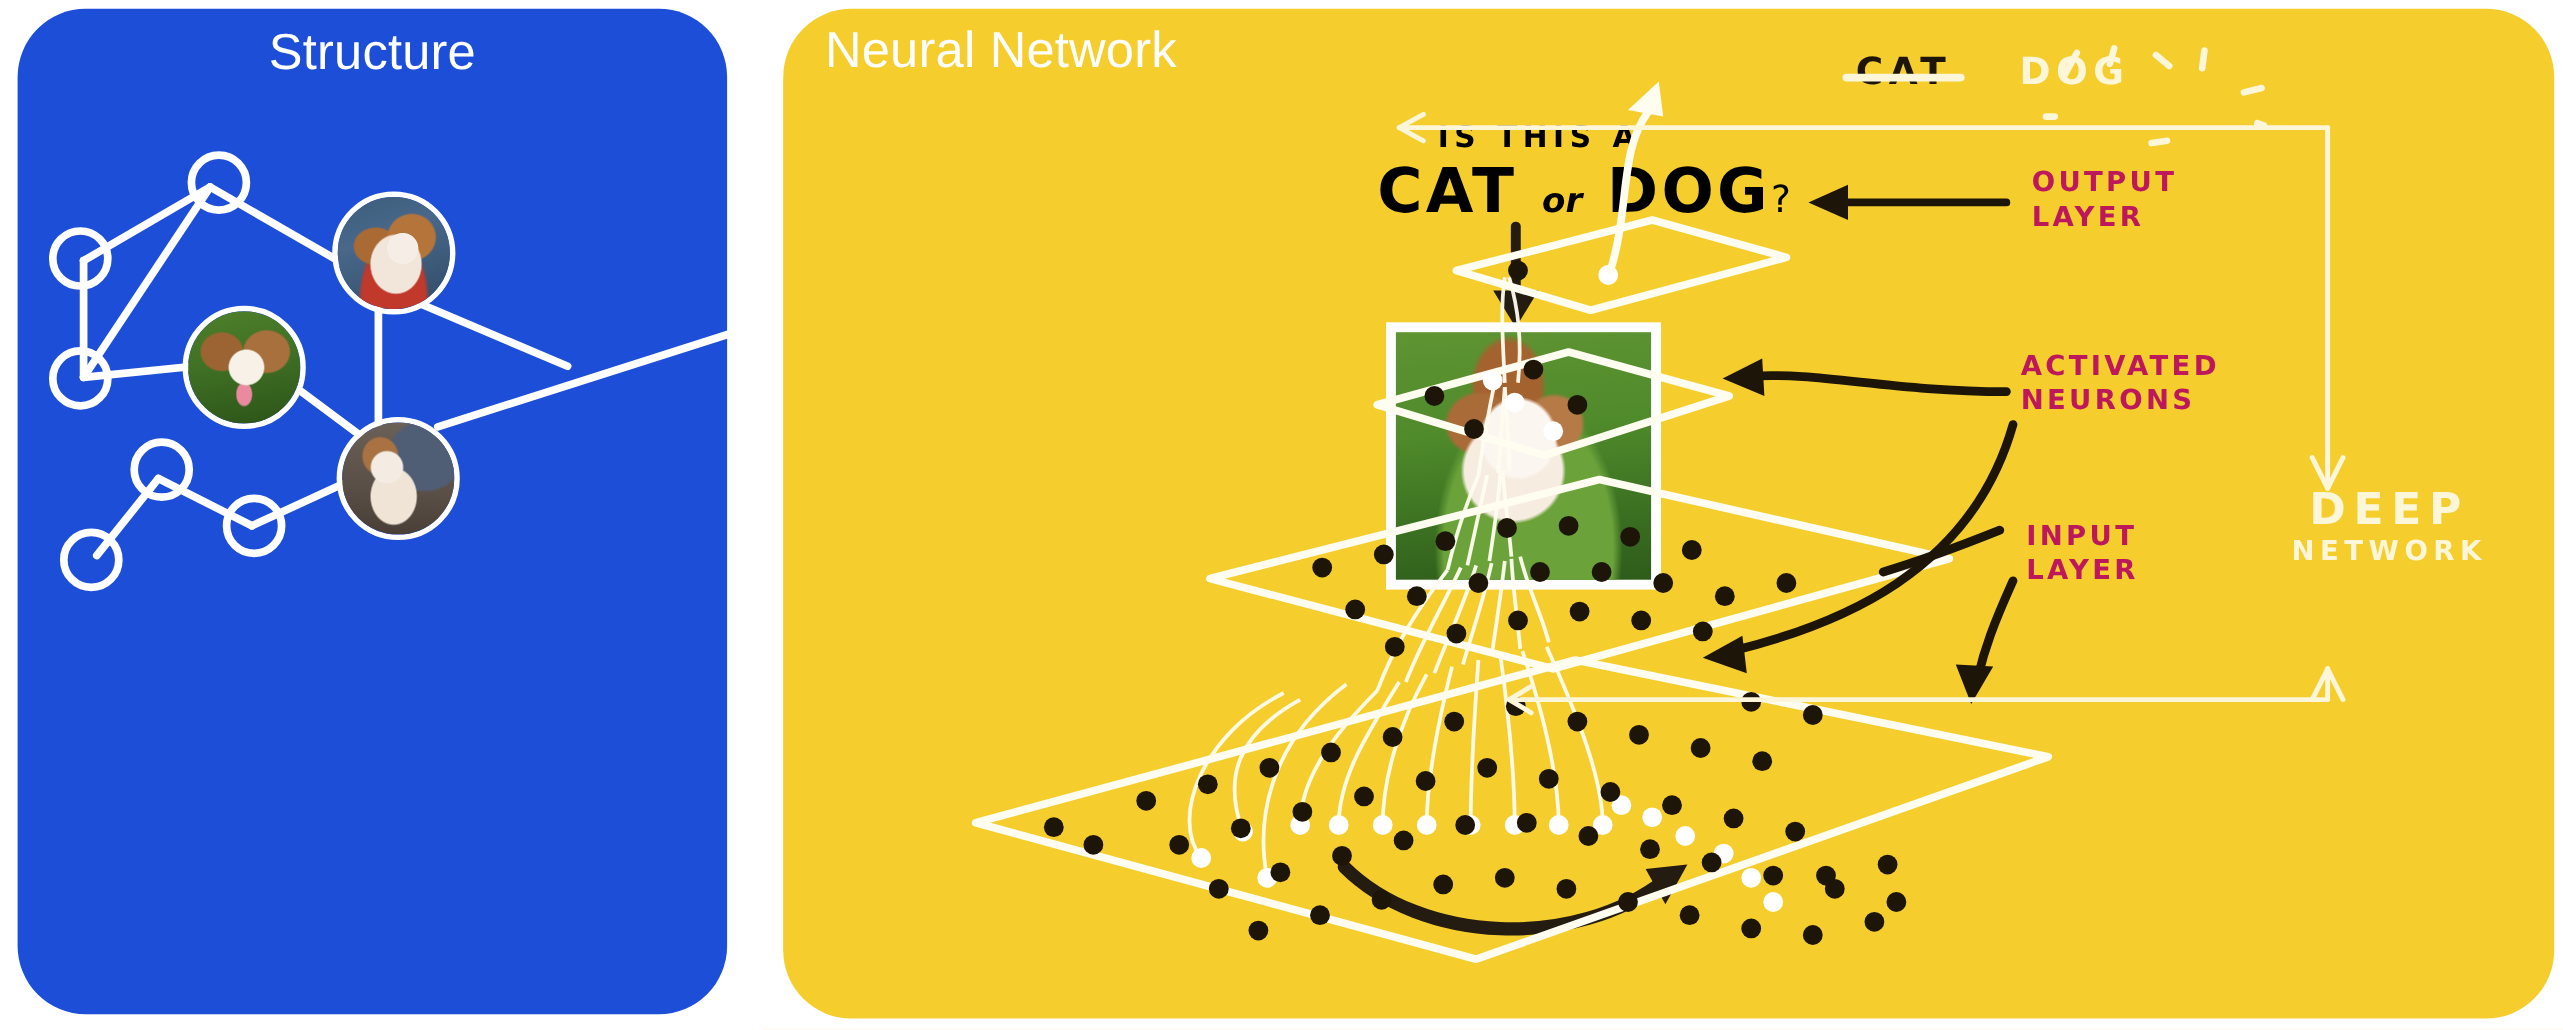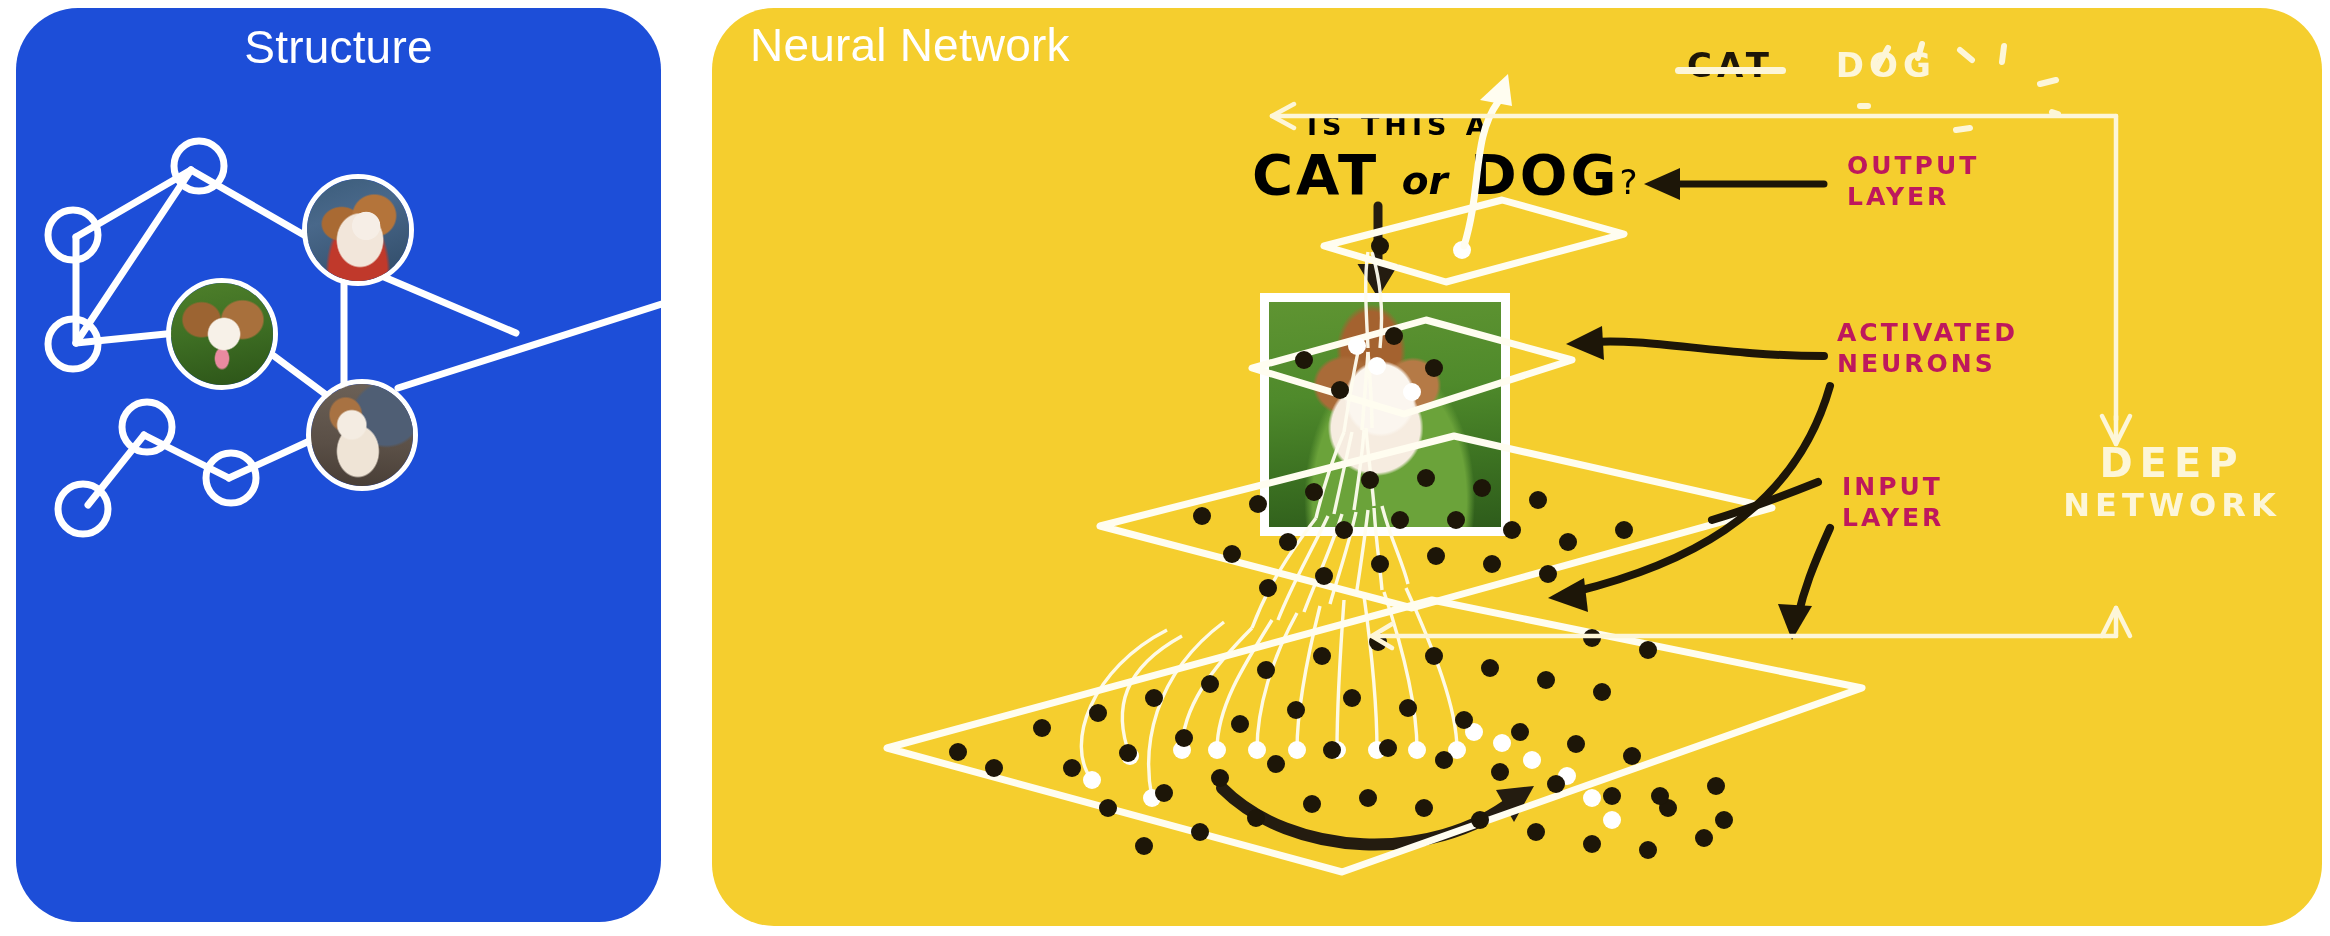--- a/index.html
+++ b/index.html
@@ -52,37 +52,37 @@
         radial-gradient(ellipse at 33% 37%,#a96b38 0 13%,rgba(169,107,56,0) 15%),
         radial-gradient(ellipse at 62% 37%,#b57a46 0 12%,rgba(181,122,70,0) 14%),
         radial-gradient(ellipse at 44% 22%,#a4622f 0 16%,rgba(164,98,47,0) 19%),
         radial-gradient(ellipse at 52% 88%,#6ba33a 0 45%,rgba(107,163,58,0) 50%),
         linear-gradient(175deg,#5f9432 0%,#4f8a2b 40%,#3d7322 70%,#2e5c1b 100%);}
 
   
   .hand{font-family:"DejaVu Sans",sans-serif;font-weight:700;color:#000000;}
   .ask-small{position:absolute;left:595px;top:102px;font-size:27px;letter-spacing:5px;}
   .ask-big{position:absolute;left:540px;top:134px;font-size:56px;letter-spacing:3px;white-space:nowrap;}
-  .ask-big .or{font-size:39px;font-style:italic;letter-spacing:0;}
+  .ask-big .or{font-size:31px;font-style:italic;letter-spacing:0;}
   .ask-big .q{font-size:34px;font-weight:400;}
 
   .catdog{position:absolute;top:37px;left:975px;font-family:"DejaVu Sans",sans-serif;font-weight:700;font-size:34px;letter-spacing:5px;white-space:nowrap;}
   .catdog .cat{color:#1d1608;position:relative;display:inline-block;}
   .catdog .cat::after{content:"";position:absolute;left:-12px;right:-12px;top:55%;height:7px;background:#fdf6d8;border-radius:4px;}
   .catdog .dog{color:#fdf6d8;margin-left:62px;}
 
   .lbl{position:absolute;font-family:"DejaVu Sans",sans-serif;font-weight:700;color:#be185d;font-size:25px;letter-spacing:3px;line-height:1.22;}
   .lbl-output{left:1135px;top:143px;}
   .lbl-activated{left:1125px;top:310px;}
   .lbl-input{left:1130px;top:464px;}
 
   .dnn{position:absolute;left:1340px;top:432px;width:240px;text-align:center;color:#fdf6d8;}
   .dnn .l1{font-family:"DejaVu Sans",sans-serif;font-weight:700;font-size:40px;letter-spacing:7px;}
   .dnn .l2{font-family:"DejaVu Serif",serif;font-style:italic;font-size:47px;line-height:.95;margin:-2px 0 -2px 0;letter-spacing:1px;}
-  .dnn .l3{font-family:"DejaVu Sans",sans-serif;font-weight:700;font-size:32px;letter-spacing:5px;}
+  .dnn .l3{font-family:"DejaVu Sans",sans-serif;font-weight:700;font-size:25px;letter-spacing:5px;}
 </style>
 </head>
 <body>
 
 <div class="stage">
 
   <div class="panel panel-structure">
     <div class="panel-title title-structure">Structure</div>
 
     <svg class="ov" width="645" height="914" viewBox="0 0 645 914">

